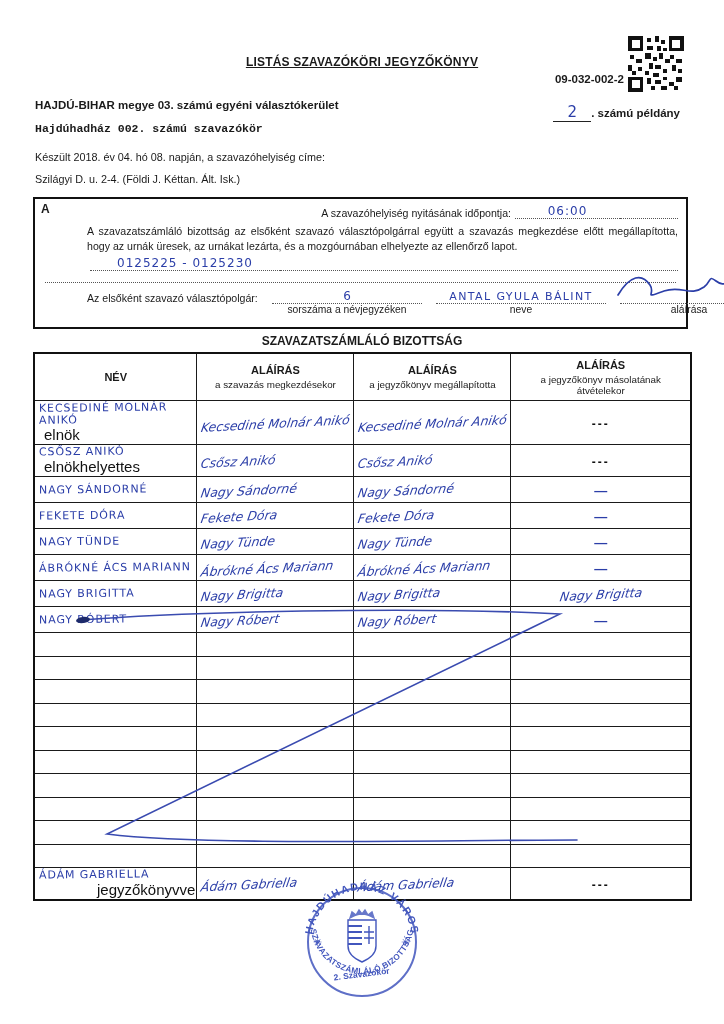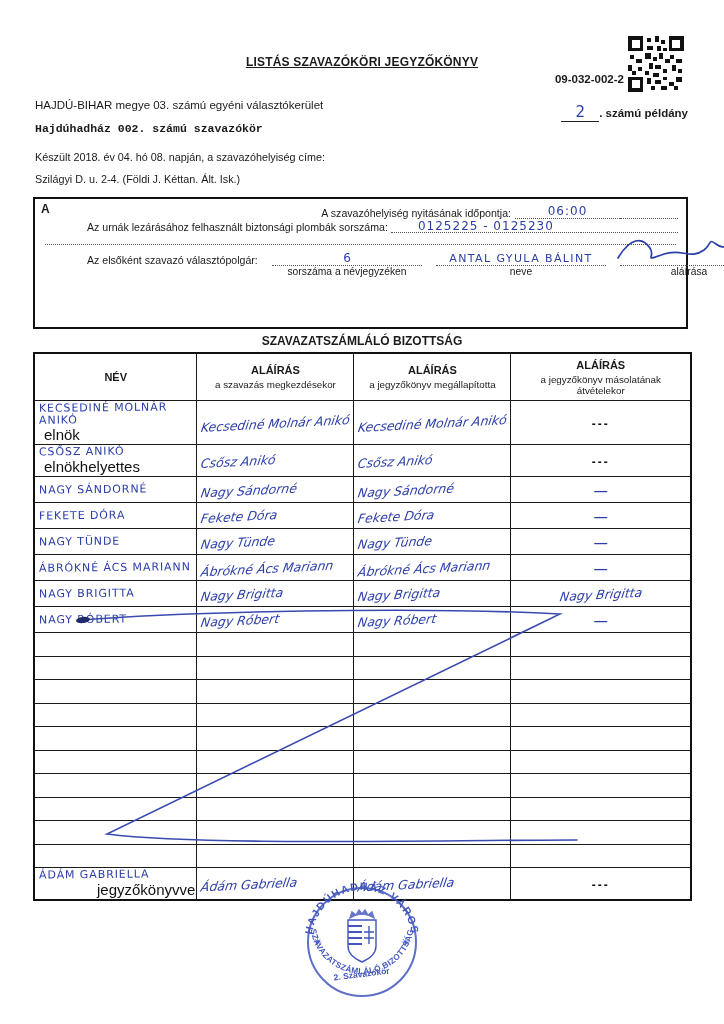--- a/index.html
+++ b/index.html
@@ -2,24 +2,24 @@
 <html lang="hu"><head>
 <meta charset="utf-8">
 <style>
   html,body{margin:0;padding:0;background:#e8e8e8;}
   .page{position:relative;width:724px;height:1024px;background:#ffffff;
         font-family:"Liberation Sans",sans-serif;color:#1a1a1a;overflow:hidden;margin:0 auto;}
   .abs{position:absolute;}
   .b{font-weight:bold;}
   .title{top:55px;left:0;width:724px;text-align:center;font-size:12px;font-weight:bold;letter-spacing:.2px;text-decoration:underline;}
   .form-code{top:73px;right:100px;font-size:11.5px;font-weight:bold;text-align:center;}
-  .copy-line{top:103px;right:36px;font-size:11.5px;font-weight:bold;}
+  .copy-line{top:103px;right:44px;font-size:11.5px;font-weight:bold;}
   .copy-num{display:inline-block;width:38px;text-align:center;border-bottom:1.4px solid #222;
             font-size:15px;font-weight:normal;}
-  .county{top:99px;left:35px;font-size:11.5px;font-weight:normal;}
+  .county{top:99px;left:35px;font-size:11.5px;font-weight:bold;}
   .precinct{top:122px;left:35px;font-size:11.5px;font-weight:bold;font-family:Liberation Mono, monospace;}
   .made{top:151px;left:35px;font-size:10.8px;}
   .address{top:173px;left:35px;font-size:10.8px;}
   .qr{top:36px;left:628px;}
 
   
   .hand{color:#2b3ea8;font-family:"DejaVu Sans",sans-serif;}
   .hand-caps{display:inline-block;letter-spacing:.9px;font-size:11px;line-height:1.1;transform:rotate(-.6deg);}
   .sig{display:inline-block;font-style:italic;font-size:12.5px;transform:rotate(-3deg) skewX(-12deg);white-space:nowrap;}
   .dash-hand{color:#2b3ea8;font-weight:bold;font-size:13px;}
@@ -119,23 +119,23 @@
 
   <div class="abs boxA">
     <span class="a-label">A</span>
 
     <div class="rowflex open-row">
       <span>A szavazóhelyiség nyitásának időpontja:</span>
       <span class="dotfield hand" style="width:105px;margin-left:4px;font-size:12px;letter-spacing:1px;">06:00</span>
       <span class="dots" style="width:58px;"></span>
     </div>
 
+    <div class="para">A szavazatszámláló bizottság az elsőként szavazó választópolgárral együtt a szavazás megkezdése előtt megállapította, hogy az urnák üresek, az urnákat lezárta, és a mozgóurnában elhelyezte az ellenőrző lapot.</div>
 
     <div class="rowflex seal-row">
-      <span>Az urnák lezárásához felhasznált biztonsági plombák sorszáma:</span>
       <span class="dotfield hand" style="width:190px;margin-left:3px;font-size:12px;letter-spacing:1px;">0125225 - 0125230</span>
       <span class="dots" style="flex:1;"></span>
     </div>
 
     <div class="fulldots"></div>
 
     <div class="fv-grid">
       <span>Az elsőként szavazó választópolgár:</span>
       <span class="dotfield hand" style="font-size:12px;">6</span>
       <span></span>

